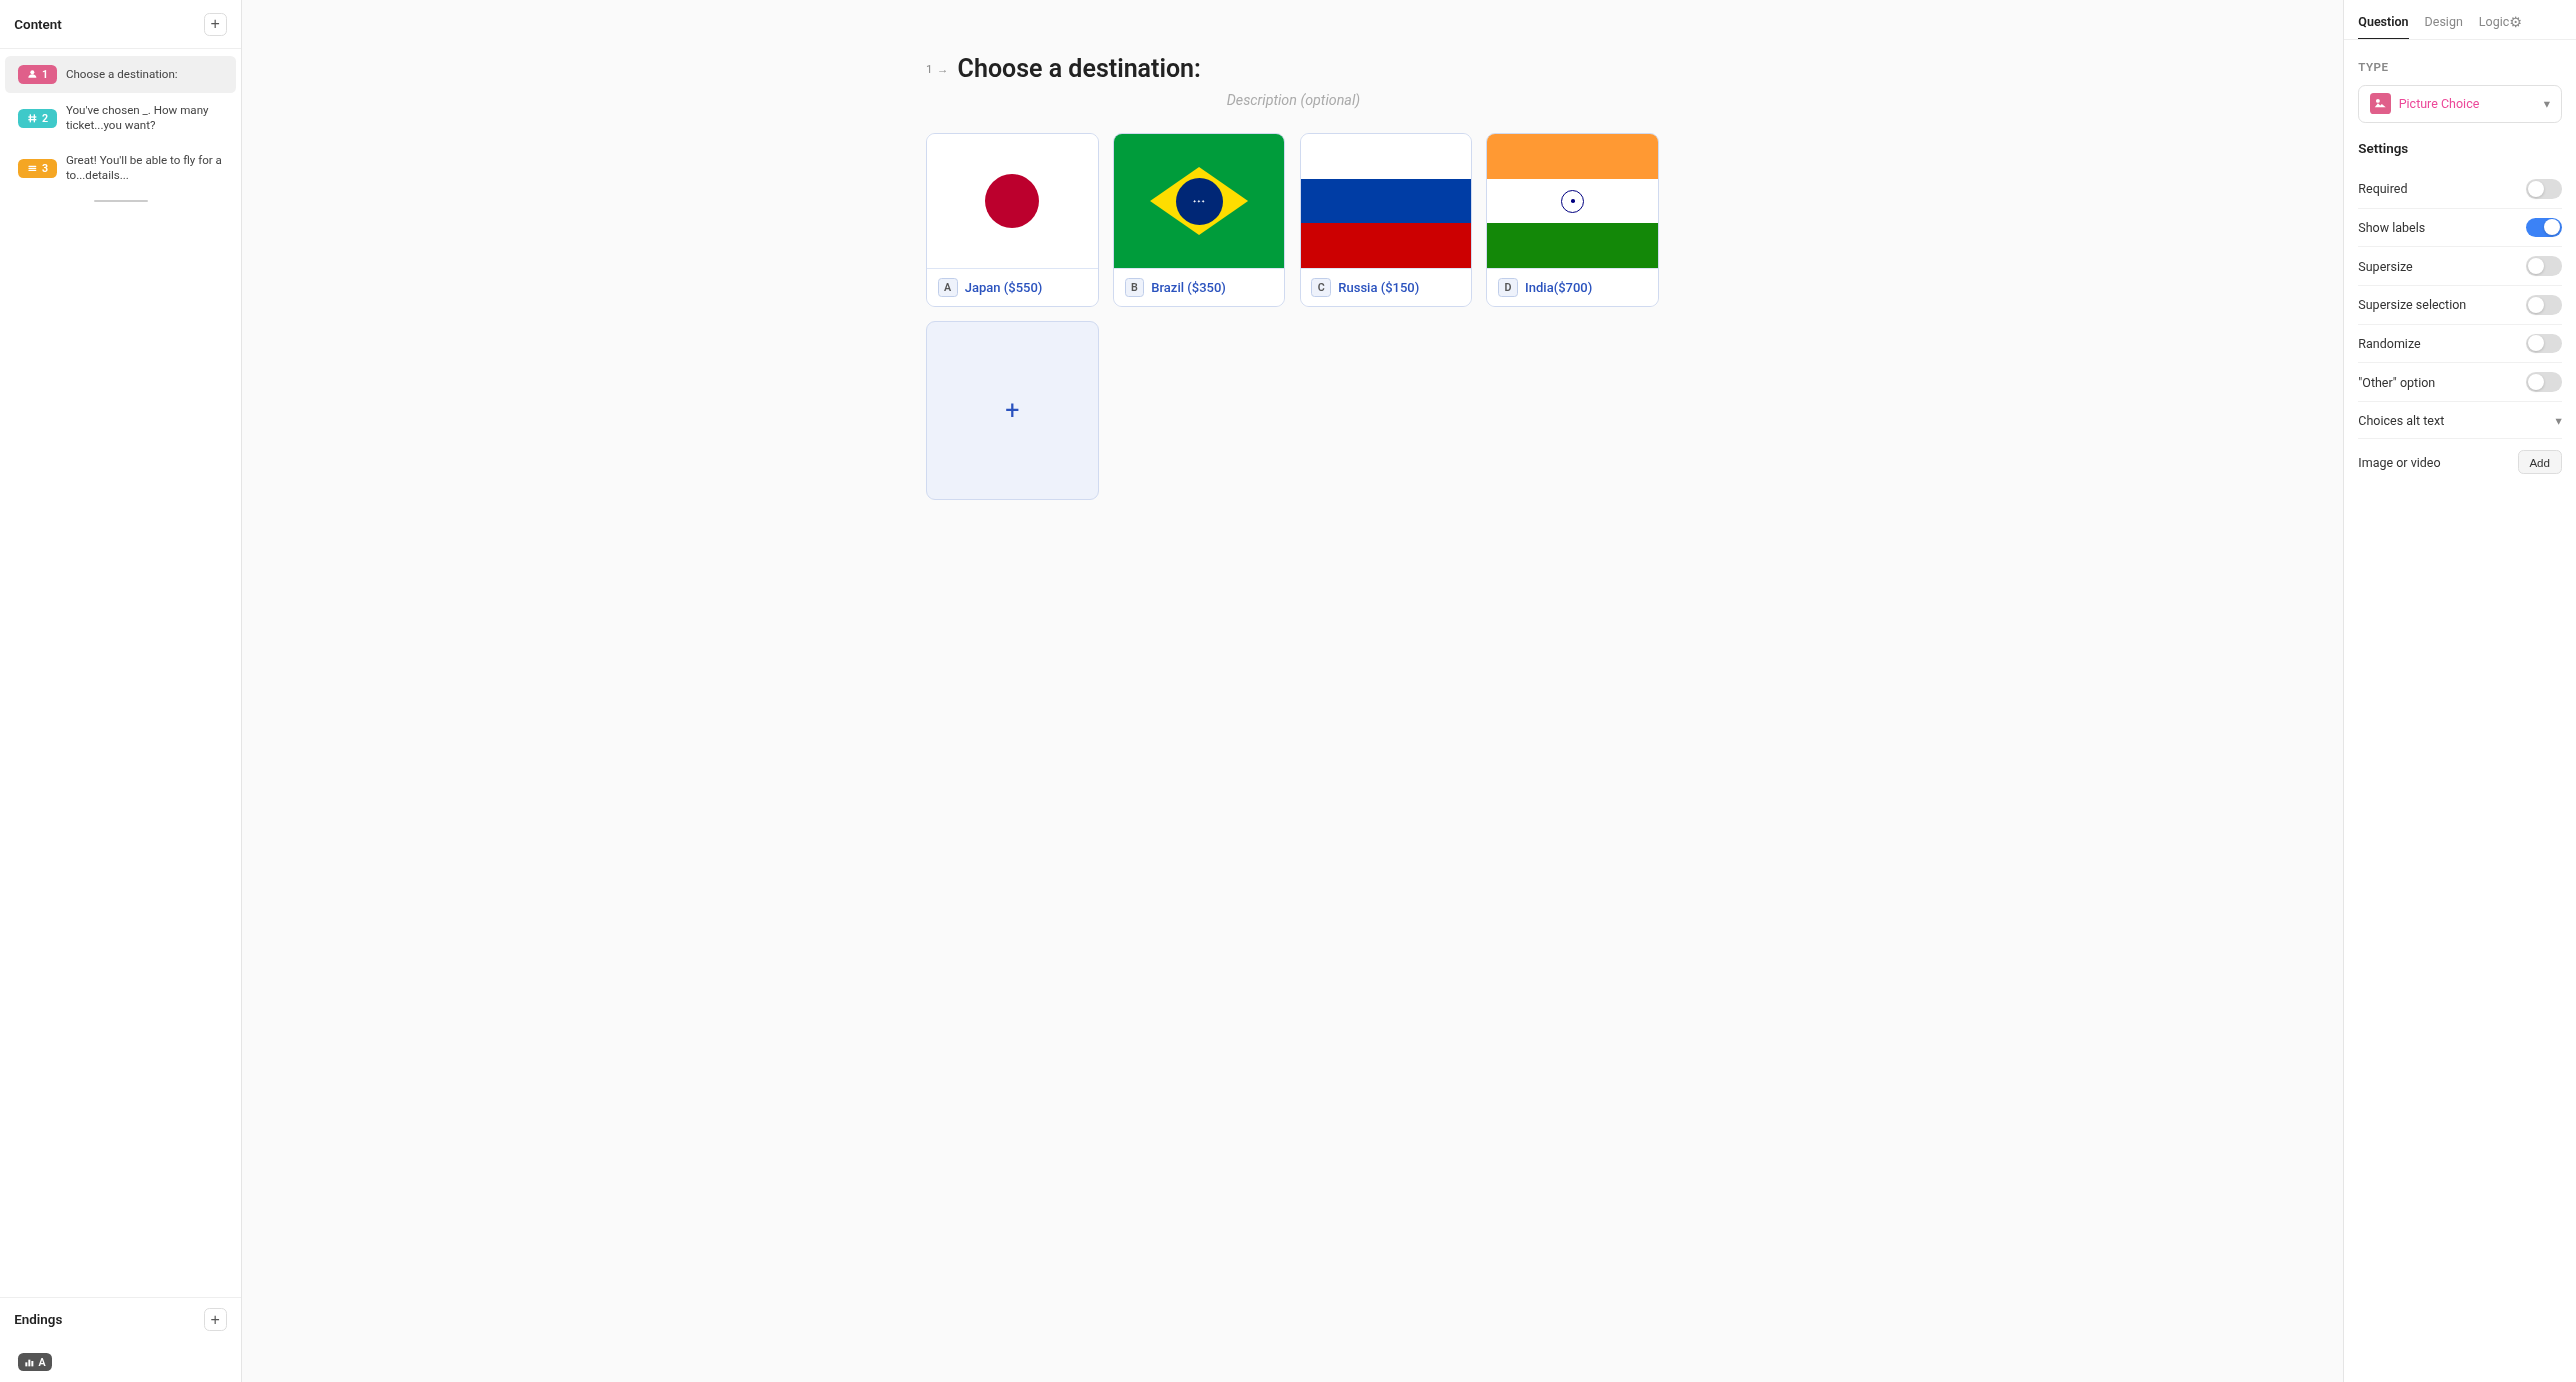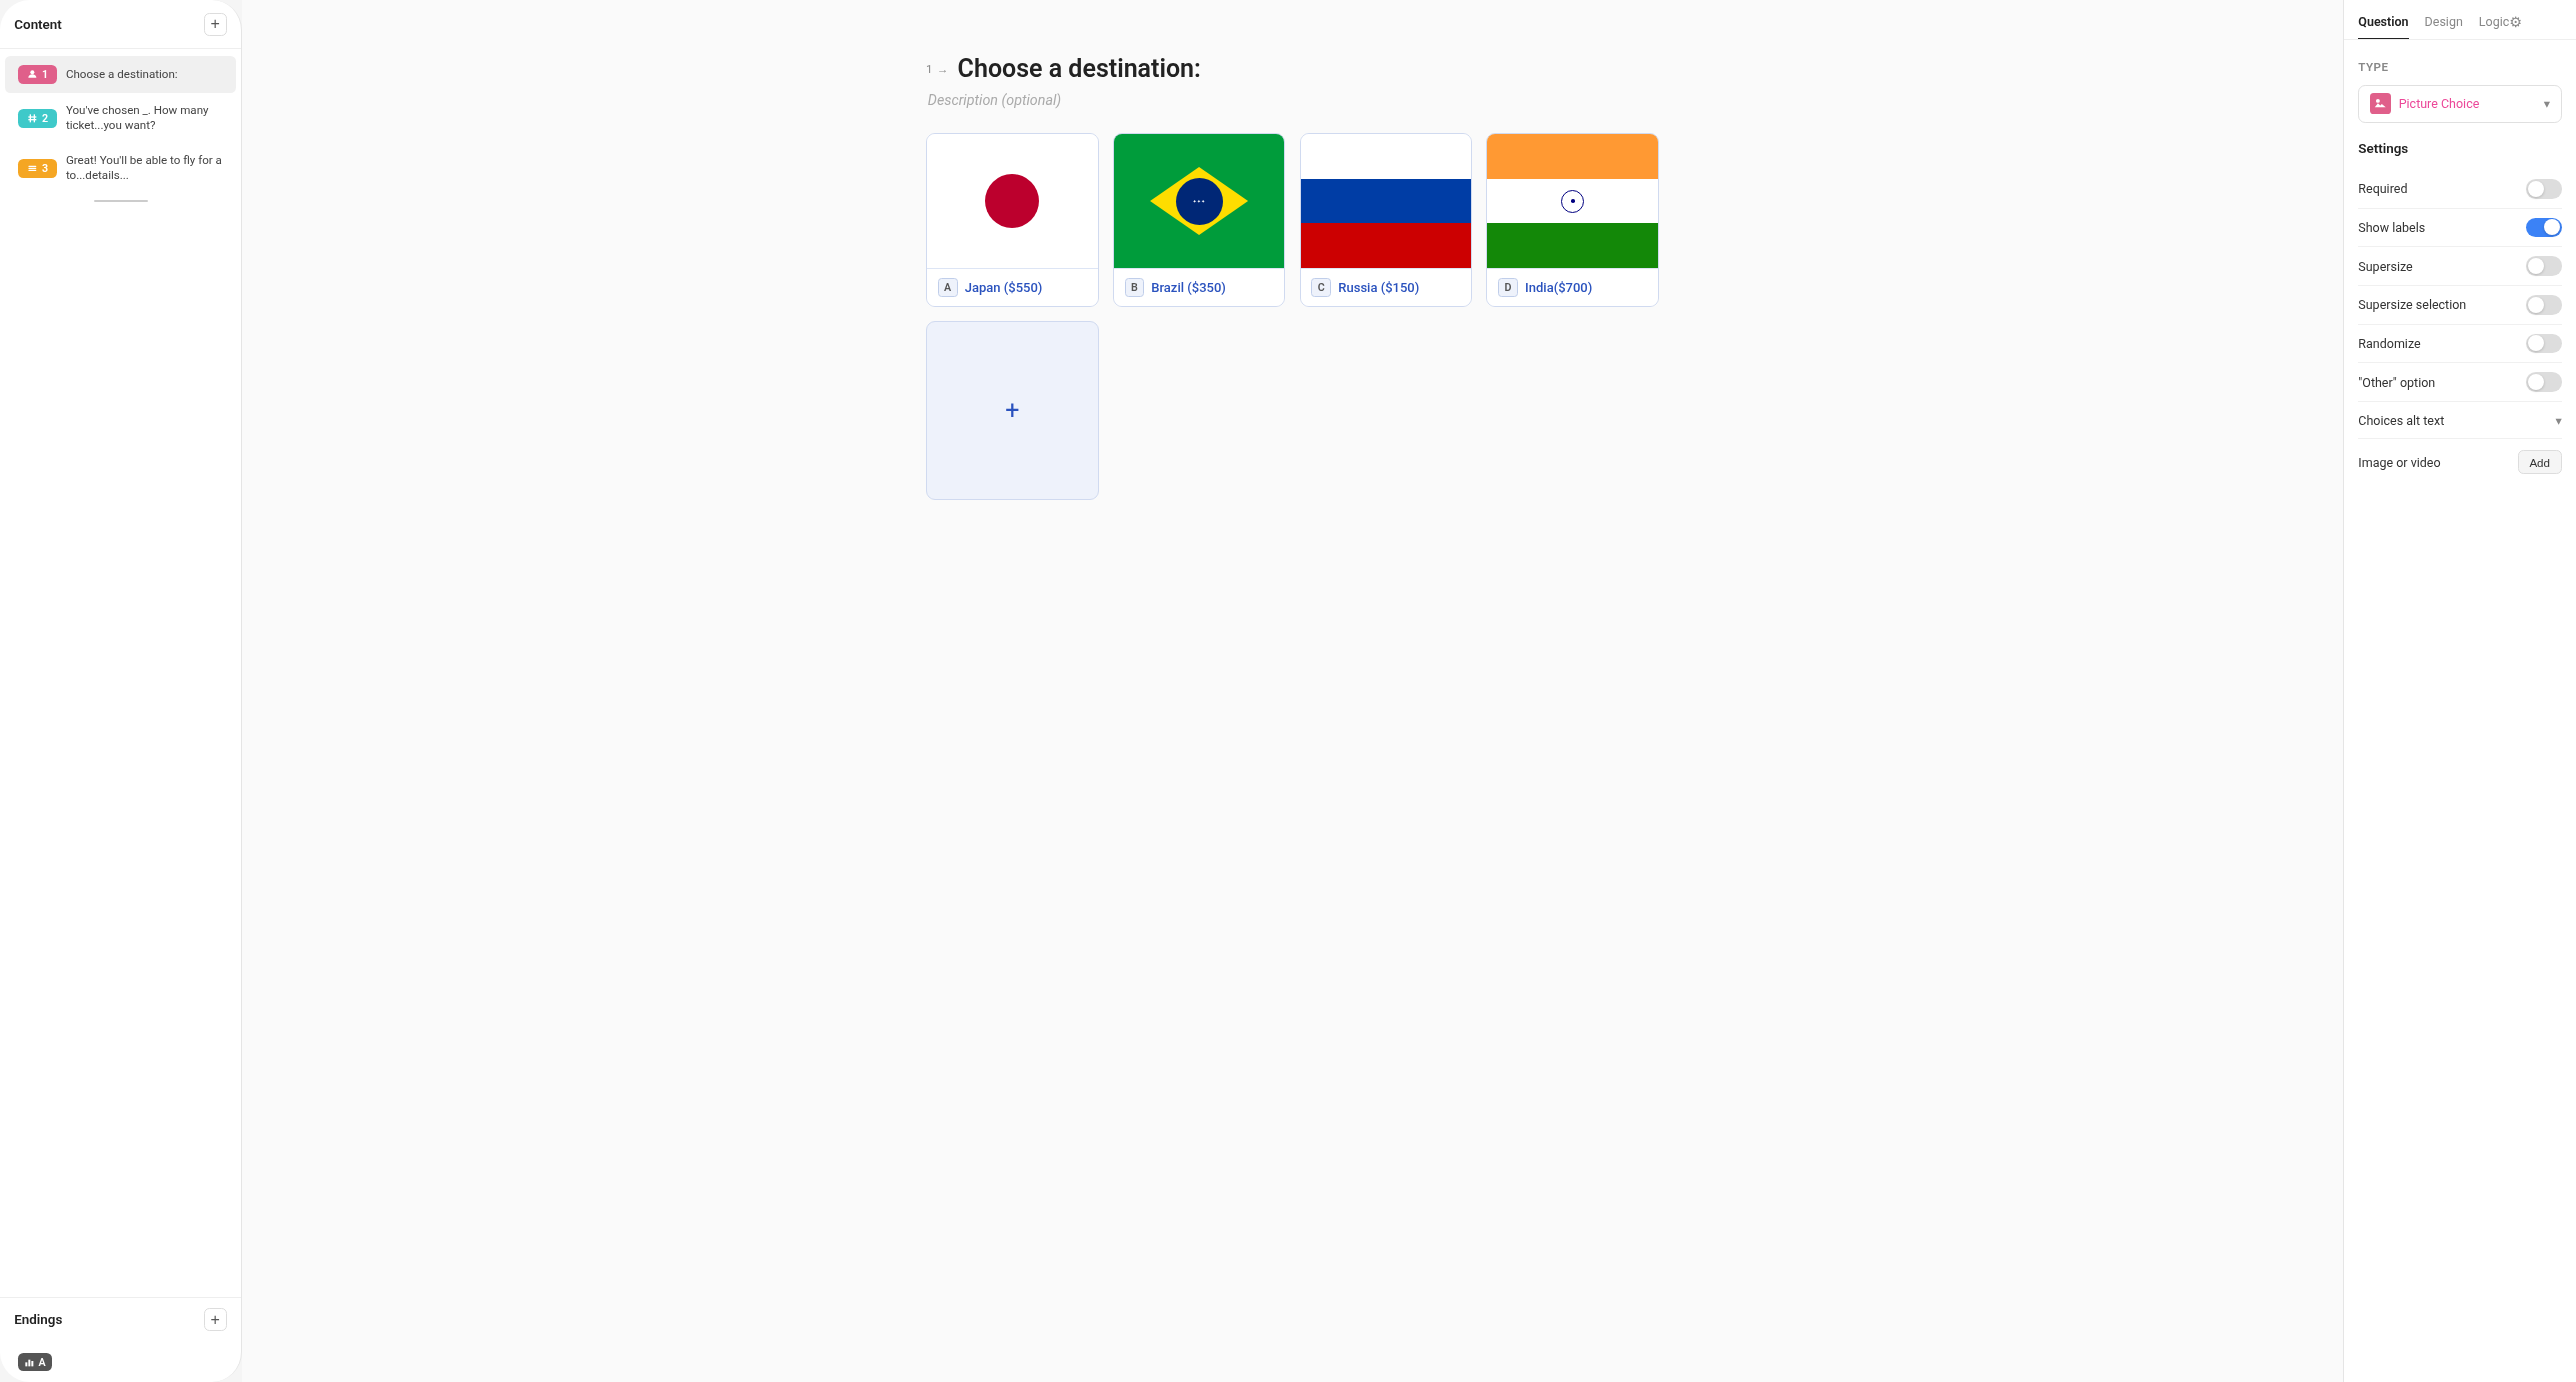--- a/index.html
+++ b/index.html
@@ -14,21 +14,20 @@
     }
 
     
     .sidebar {
       width: 242px;
       background: #fff;
       border-right: 0.9px solid #e5e5e5;
       display: flex;
       flex-direction: column;
       flex-shrink: 0;
-      border-radius: 30px;
     }
     .sidebar-header {
       display: flex;
       align-items: center;
       justify-content: space-between;
       padding: 12.5px 14.3px;
       border-bottom: 0.9px solid #eee;
     }
     .sidebar-header-title {
       font-size: 13.4px;
@@ -173,20 +172,21 @@
       font-size: 25px;
       font-weight: 600;
       color: #222;
     }
     .question-desc {
       font-size: 14.3px;
       color: #aaa;
       margin-bottom: 25px;
       margin-left: 1.8px;
       font-style: italic;
+      text-align: center;
     }
     .choices-grid {
       display: grid;
       grid-template-columns: repeat(4, 1fr);
       gap: 14.3px;
     }
     .choice-card {
       border: 1.8px solid #d0daf0;
       border-radius: 9px;
       background: #eef2fb;

